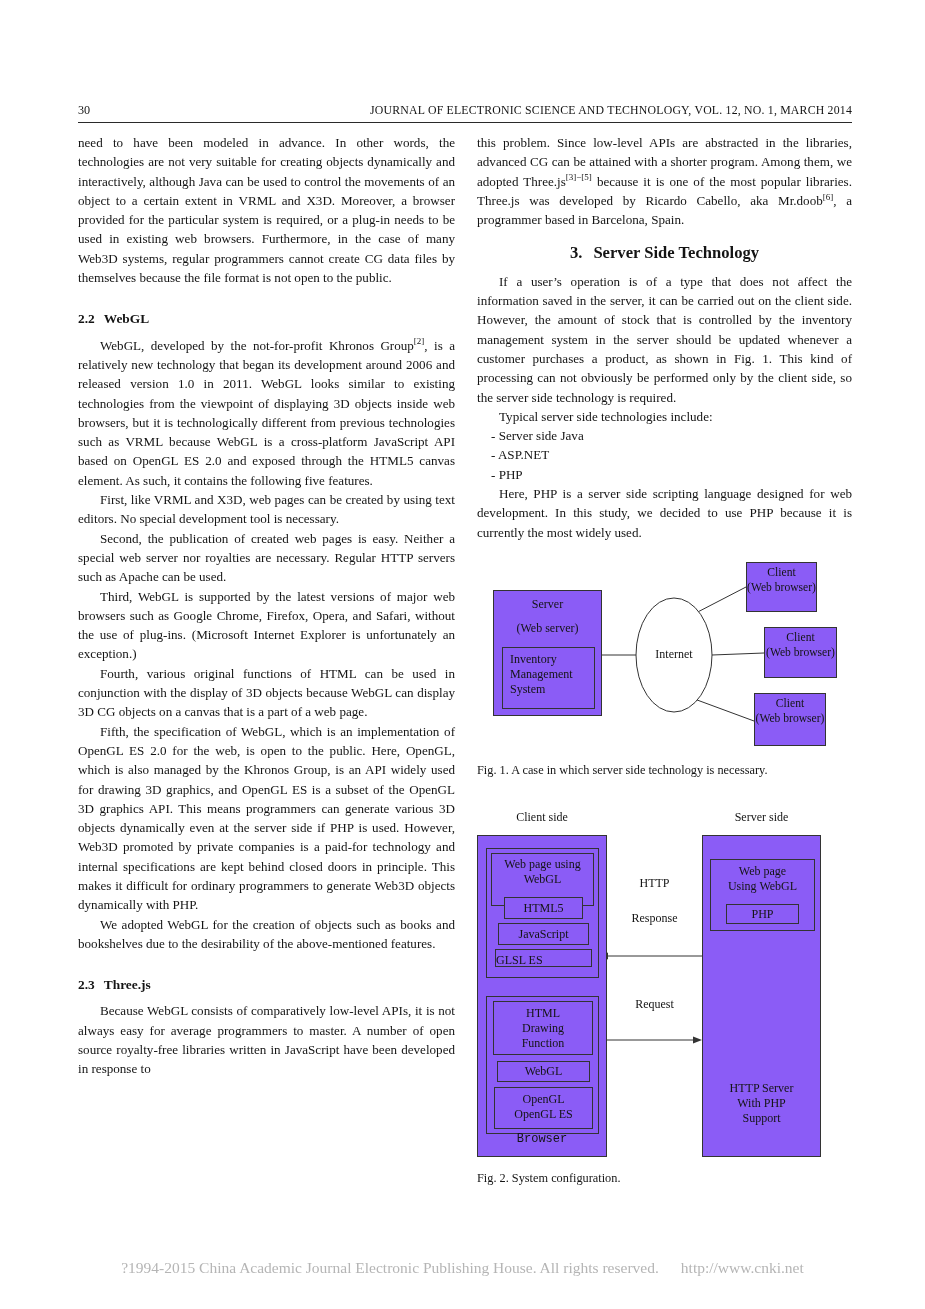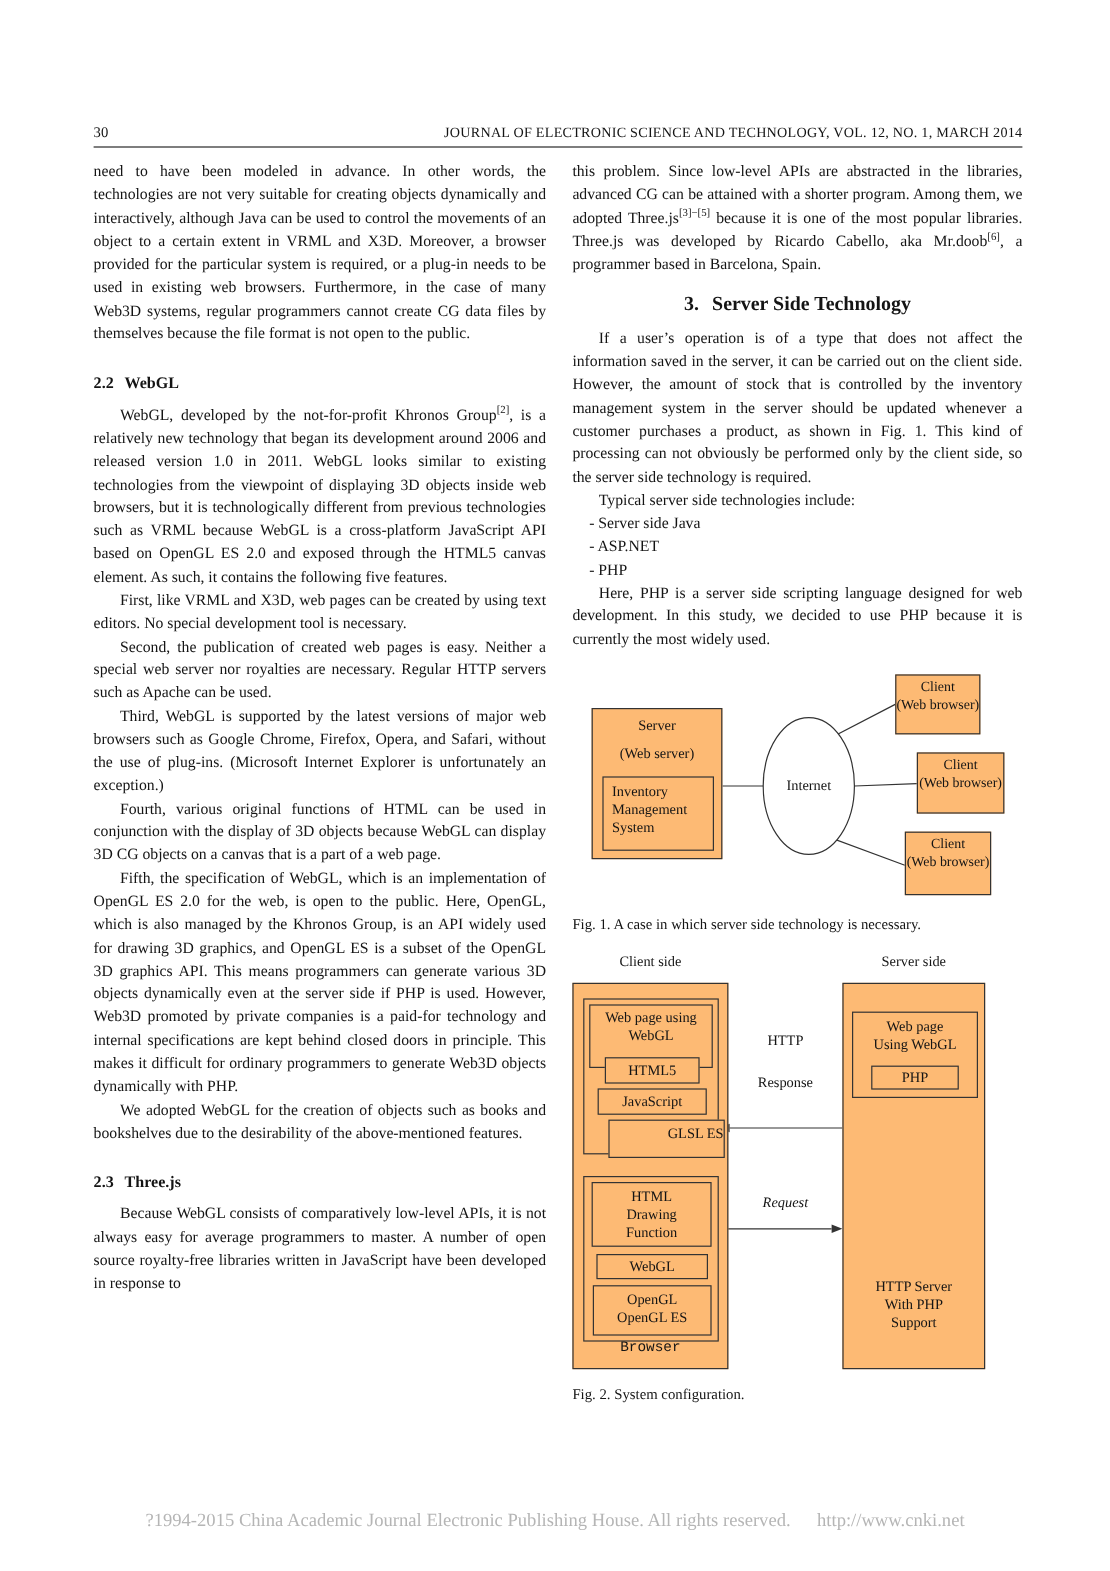--- a/index.html
+++ b/index.html
@@ -25,57 +25,57 @@
   .para.noindent { text-indent:0; }
   sup.ref { font-size:9px; line-height:0; vertical-align:super;margin-top:16px; }
   .subhead { font-size:13.4px; font-weight:bold; margin:22px 0 7px; text-align:left; }
   .subhead .sec-num { margin-right:9px; }
   .sechead { font-size:16.6px; font-weight:bold; text-align:center; margin:14px 0 9px; }
   .sechead .sec-num { margin-right:11px; }
   .list-item { padding-left:14px; }
   
   .figure { position:relative; margin-top:10px; font-size:12px; line-height:15px; text-align:left; }
   .figcap { font-size:12.3px; text-indent:0; text-align:left; margin-top:7px; }
-  .fbox { position:absolute; border:1px solid #333; background:#fdba74; }
+  .fbox { position:absolute; border:1px solid #333; background:#8b5cf6; }
   .fig-lines { position:absolute; left:0; top:0; }
   
   .figure1 { width:374px; height:200px; margin-top:12px; }
   .f1-server { left:16px; top:36px; width:109px; height:126px; text-align:center; padding-top:6px; }
   .f1-server-sub { margin-top:9px; }
   .f1-inventory { left:8px; top:56px; width:93px; height:62px; text-align:left; padding:4px 4px 0 7px; line-height:15px; }
   .f1-internet { position:absolute; left:160px; top:93px; width:74px; text-align:center; }
   .f1-client { text-align:center; padding-top:3px; font-size:11.6px; line-height:14.6px; }
   .f1-c1 { left:269px; top:8px;   width:71px; height:50px; }
   .f1-c2 { left:287px; top:73px;  width:73px; height:51px; }
   .f1-c3 { left:277px; top:139px; width:72px; height:53px; }
   
-  .figure2 { width:374px; height:352px; margin-top:14px; }
+  .figure2 { width:374px; height:352px; margin-top:30px; }
   .f2-side-label { position:absolute; top:0; text-align:center; }
   .f2-label-client { left:0; width:130px; }
   .f2-label-server { left:225px; width:119px; }
   .f2-left-outer  { left:0;    top:25px; width:130px; height:322px; }
   .f2-right-outer { left:225px; top:25px; width:119px; height:322px; }
   .f2-group1 { left:8px; top:12px;  width:113px; height:130px; }
   .f2-group2 { left:8px; top:160px; width:113px; height:138px; }
   .f2-wp    { left:4px;  top:4px;   width:103px; height:53px; text-align:center; padding-top:3px; }
   .f2-html5 { left:17px; top:48px;  width:79px;  height:22px; text-align:center; line-height:20px; }
   .f2-js    { left:11px; top:74px;  width:91px;  height:22px; text-align:center; line-height:20px; }
-  .f2-glsl  { left:20px;  top:100px; width:97px;  height:32px; text-align:right; line-height:20px; }
+  .f2-glsl  { left:8px;  top:100px; width:97px;  height:18px; text-align:left; line-height:20px; }
   .f2-draw  { left:6px;  top:4px;   width:100px; height:54px; text-align:center; padding:4px 19px 0; }
   .f2-webgl { left:10px; top:64px;  width:93px;  height:21px; text-align:center; line-height:19px; }
   .f2-opengl{ left:7px;  top:90px;  width:99px;  height:42px; text-align:center; padding-top:4px; }
   .f2-browser { position:absolute; left:0; bottom:9px; width:100%; text-align:center;font-family:Liberation Mono, monospace; }
   .f2-wps  { left:7px; top:23px; width:105px; height:72px; text-align:center; padding-top:4px; }
   .f2-php  { left:15px; top:44px; width:73px; height:20px; text-align:center; line-height:18px; }
   .f2-http-server { position:absolute; left:0; top:245px; width:100%; text-align:center; }
   .f2-http-server .narrow { display:block; width:84px; margin:0 auto; }
   .f2-mid { position:absolute; left:130px; width:95px; text-align:center; }
   .f2-http     { top:66px; }
   .f2-response { top:101px; }
-  .f2-request  { top:201px;font-style:italic; }
+  .f2-request  { top:187px; }
   
   .page-footer {
     position:absolute; left:0; right:0; top:1259px; text-align:center;
     color:#b5b5b5; font-size:15.5px; white-space:nowrap;
   }
   .footer-url { margin-left:22px; }
 </style>
 </head>
 <body>
 

